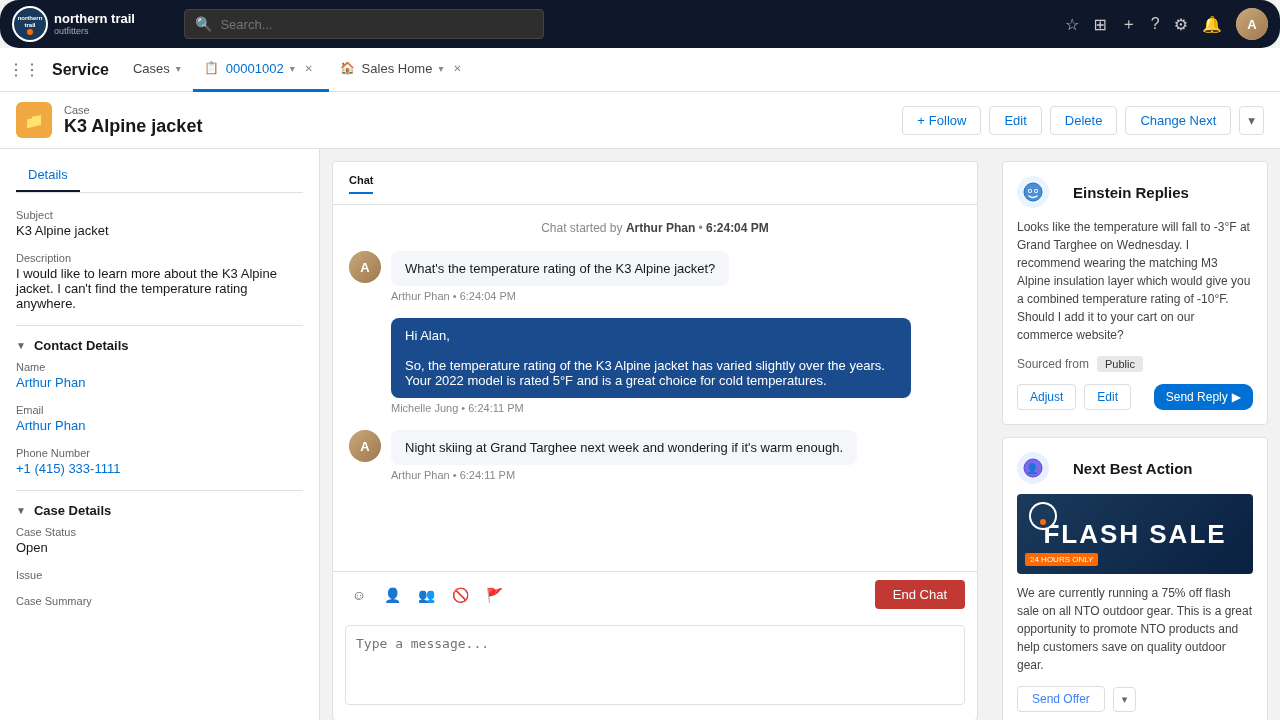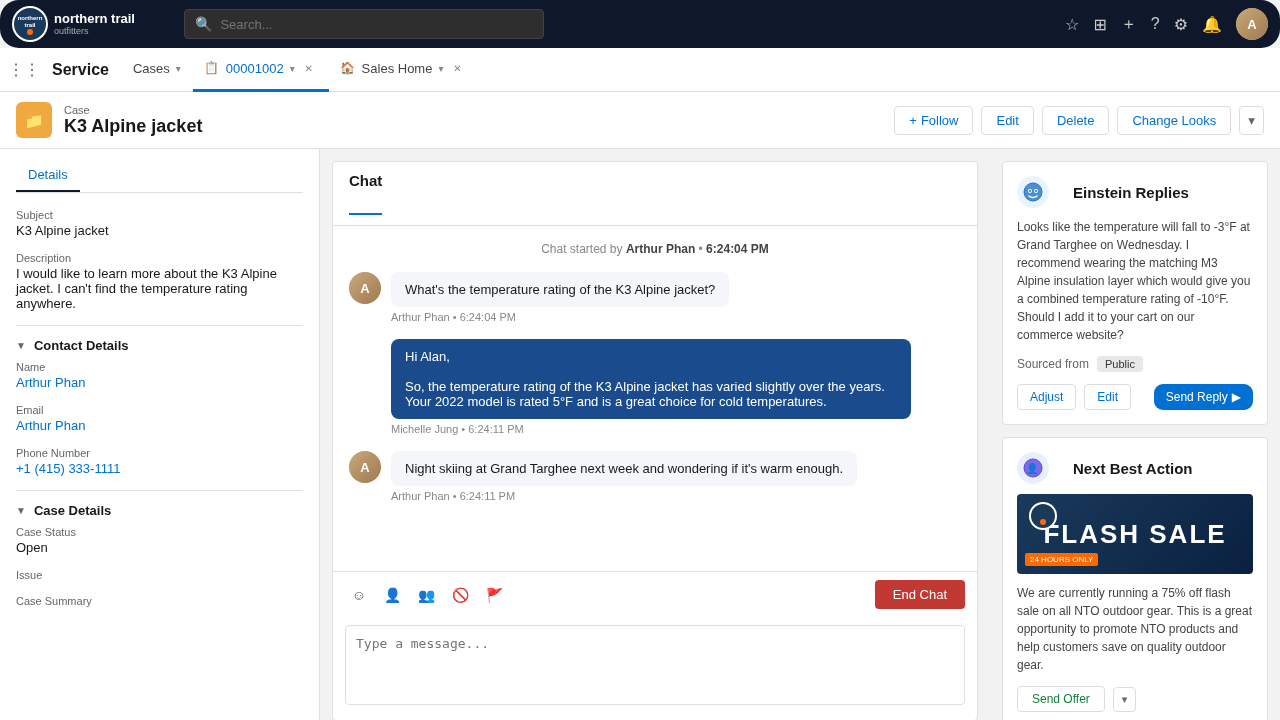--- a/index.html
+++ b/index.html
@@ -228,21 +228,21 @@
       border: 1px solid #e0e0e0;
       display: flex;
       flex-direction: column;
       flex: 1;
     }
 
     .chat-header {
       padding: 10px 16px;
       border-bottom: 1px solid #e0e0e0;
     }
-    .chat-title { font-size: 15px; font-weight: 600; color: #181818; border-bottom: 2px solid #0070d2; display: inline-block; padding-bottom: 24px; }
+    .chat-title { font-size: 11px; font-weight: 600; color: #181818; border-bottom: 2px solid #0070d2; display: inline-block; padding-bottom: 6px; }
 
     .chat-messages {
       flex: 1;
       padding: 16px;
       overflow-y: auto;
       display: flex;
       flex-direction: column;
       gap: 16px;
     }
 
@@ -463,21 +463,21 @@
       gap: 8px;
       align-items: center;
     }
     .btn-send-offer {
       padding: 5px 14px;
       font-size: 12px;
       border: 1px solid #ddd;
       background: white;
       border-radius: 4px;
       cursor: pointer;
-      color: #15803d;
+      color: #3b82f6;
     }
     .btn-offer-more {
       padding: 5px 8px;
       border: 1px solid #ddd;
       background: white;
       border-radius: 4px;
       cursor: pointer;
       color: #666;
       font-size: 11px;
     }
@@ -573,21 +573,21 @@
     <div class="record-type">Case</div>
     <div class="record-title">K3 Alpine jacket</div>
   </div>
   <div class="record-actions">
     <button class="btn btn-follow">
       <span>+</span>
       <span>Follow</span>
     </button>
     <button class="btn">Edit</button>
     <button class="btn">Delete</button>
-    <button class="btn">Change Looks</button>
+    <button class="btn">Change Next</button>
     <button class="btn-more">▾</button>
   </div>
 </div>
 
 <div class="main-layout">
 
   <div class="left-panel">
     <div class="detail-tabs">
       <div class="detail-tab active">Details</div>
     </div>

